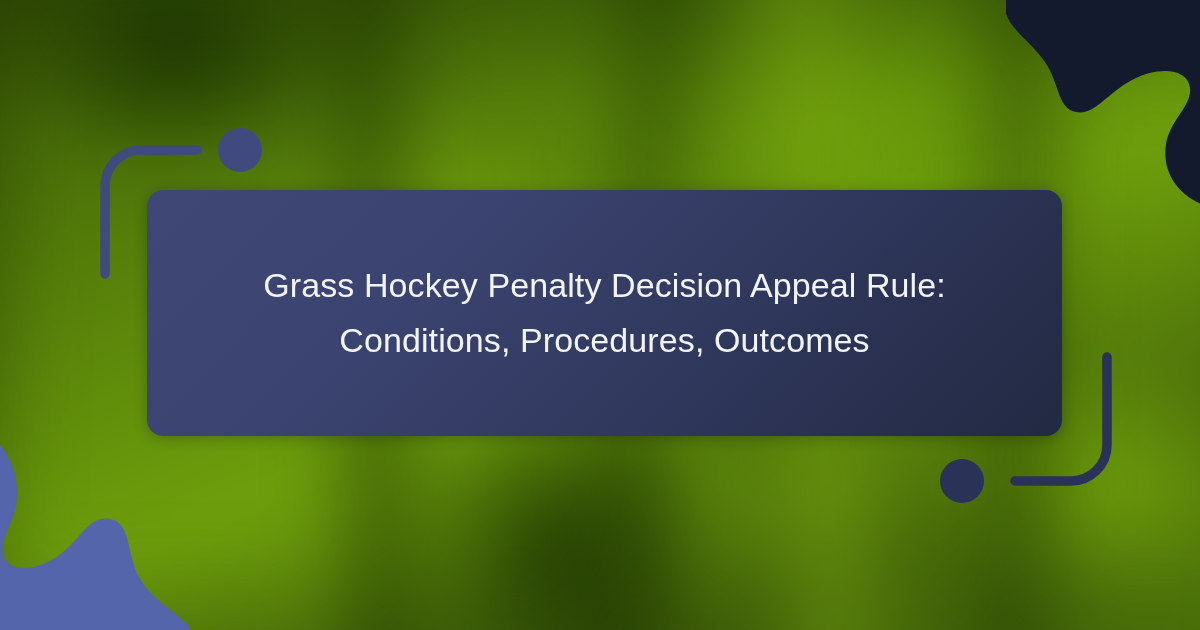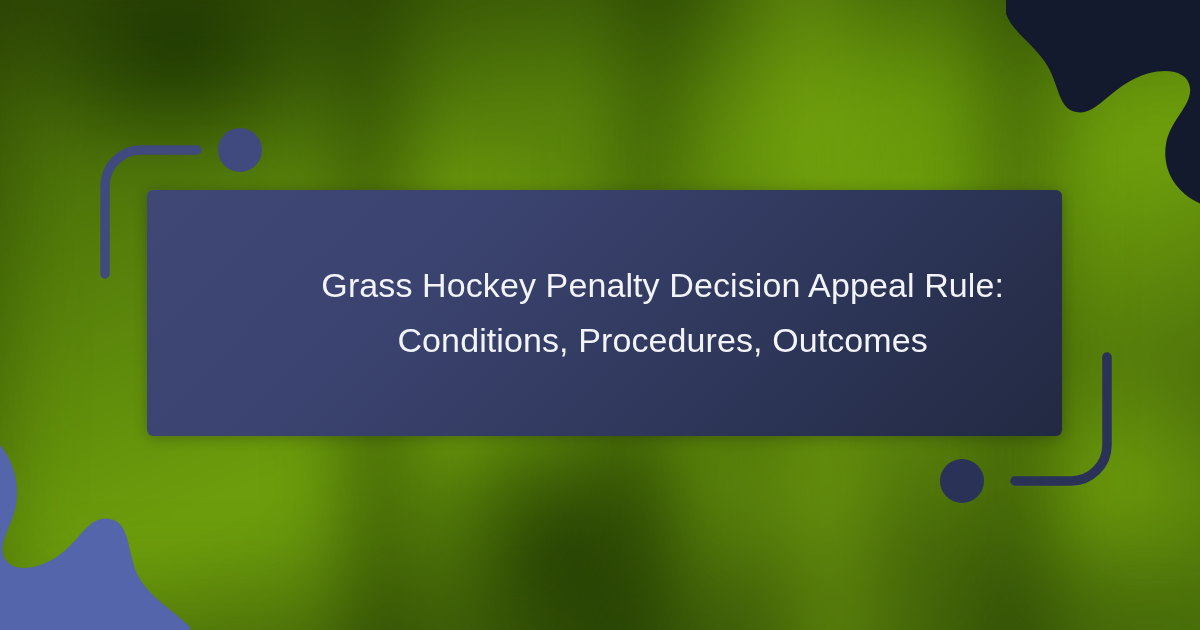--- a/index.html
+++ b/index.html
@@ -83,25 +83,25 @@
     background: #2a3257;
   }
 
   
   .card {
     position: absolute;
     left: 147px;
     top: 190px;
     width: 915px;
     height: 246px;
-    border-radius: 6px;
+    border-radius: 16px;
     background: linear-gradient(135deg, #3f4875 0%, #3b4470 30%, #2f375b 64%, #222942 100%);
     display: flex;
     align-items: center;
-    justify-content: flex-end;
+    justify-content: center;
     box-shadow: 0 2px 14px rgba(10, 14, 30, 0.28);
   }
 
   .card-title {
     margin: 0;
     padding: 0 58px;
     color: #f2f4f9;
     font-family: "Liberation Sans", sans-serif;
     font-size: 34px;
     font-weight: 400;

